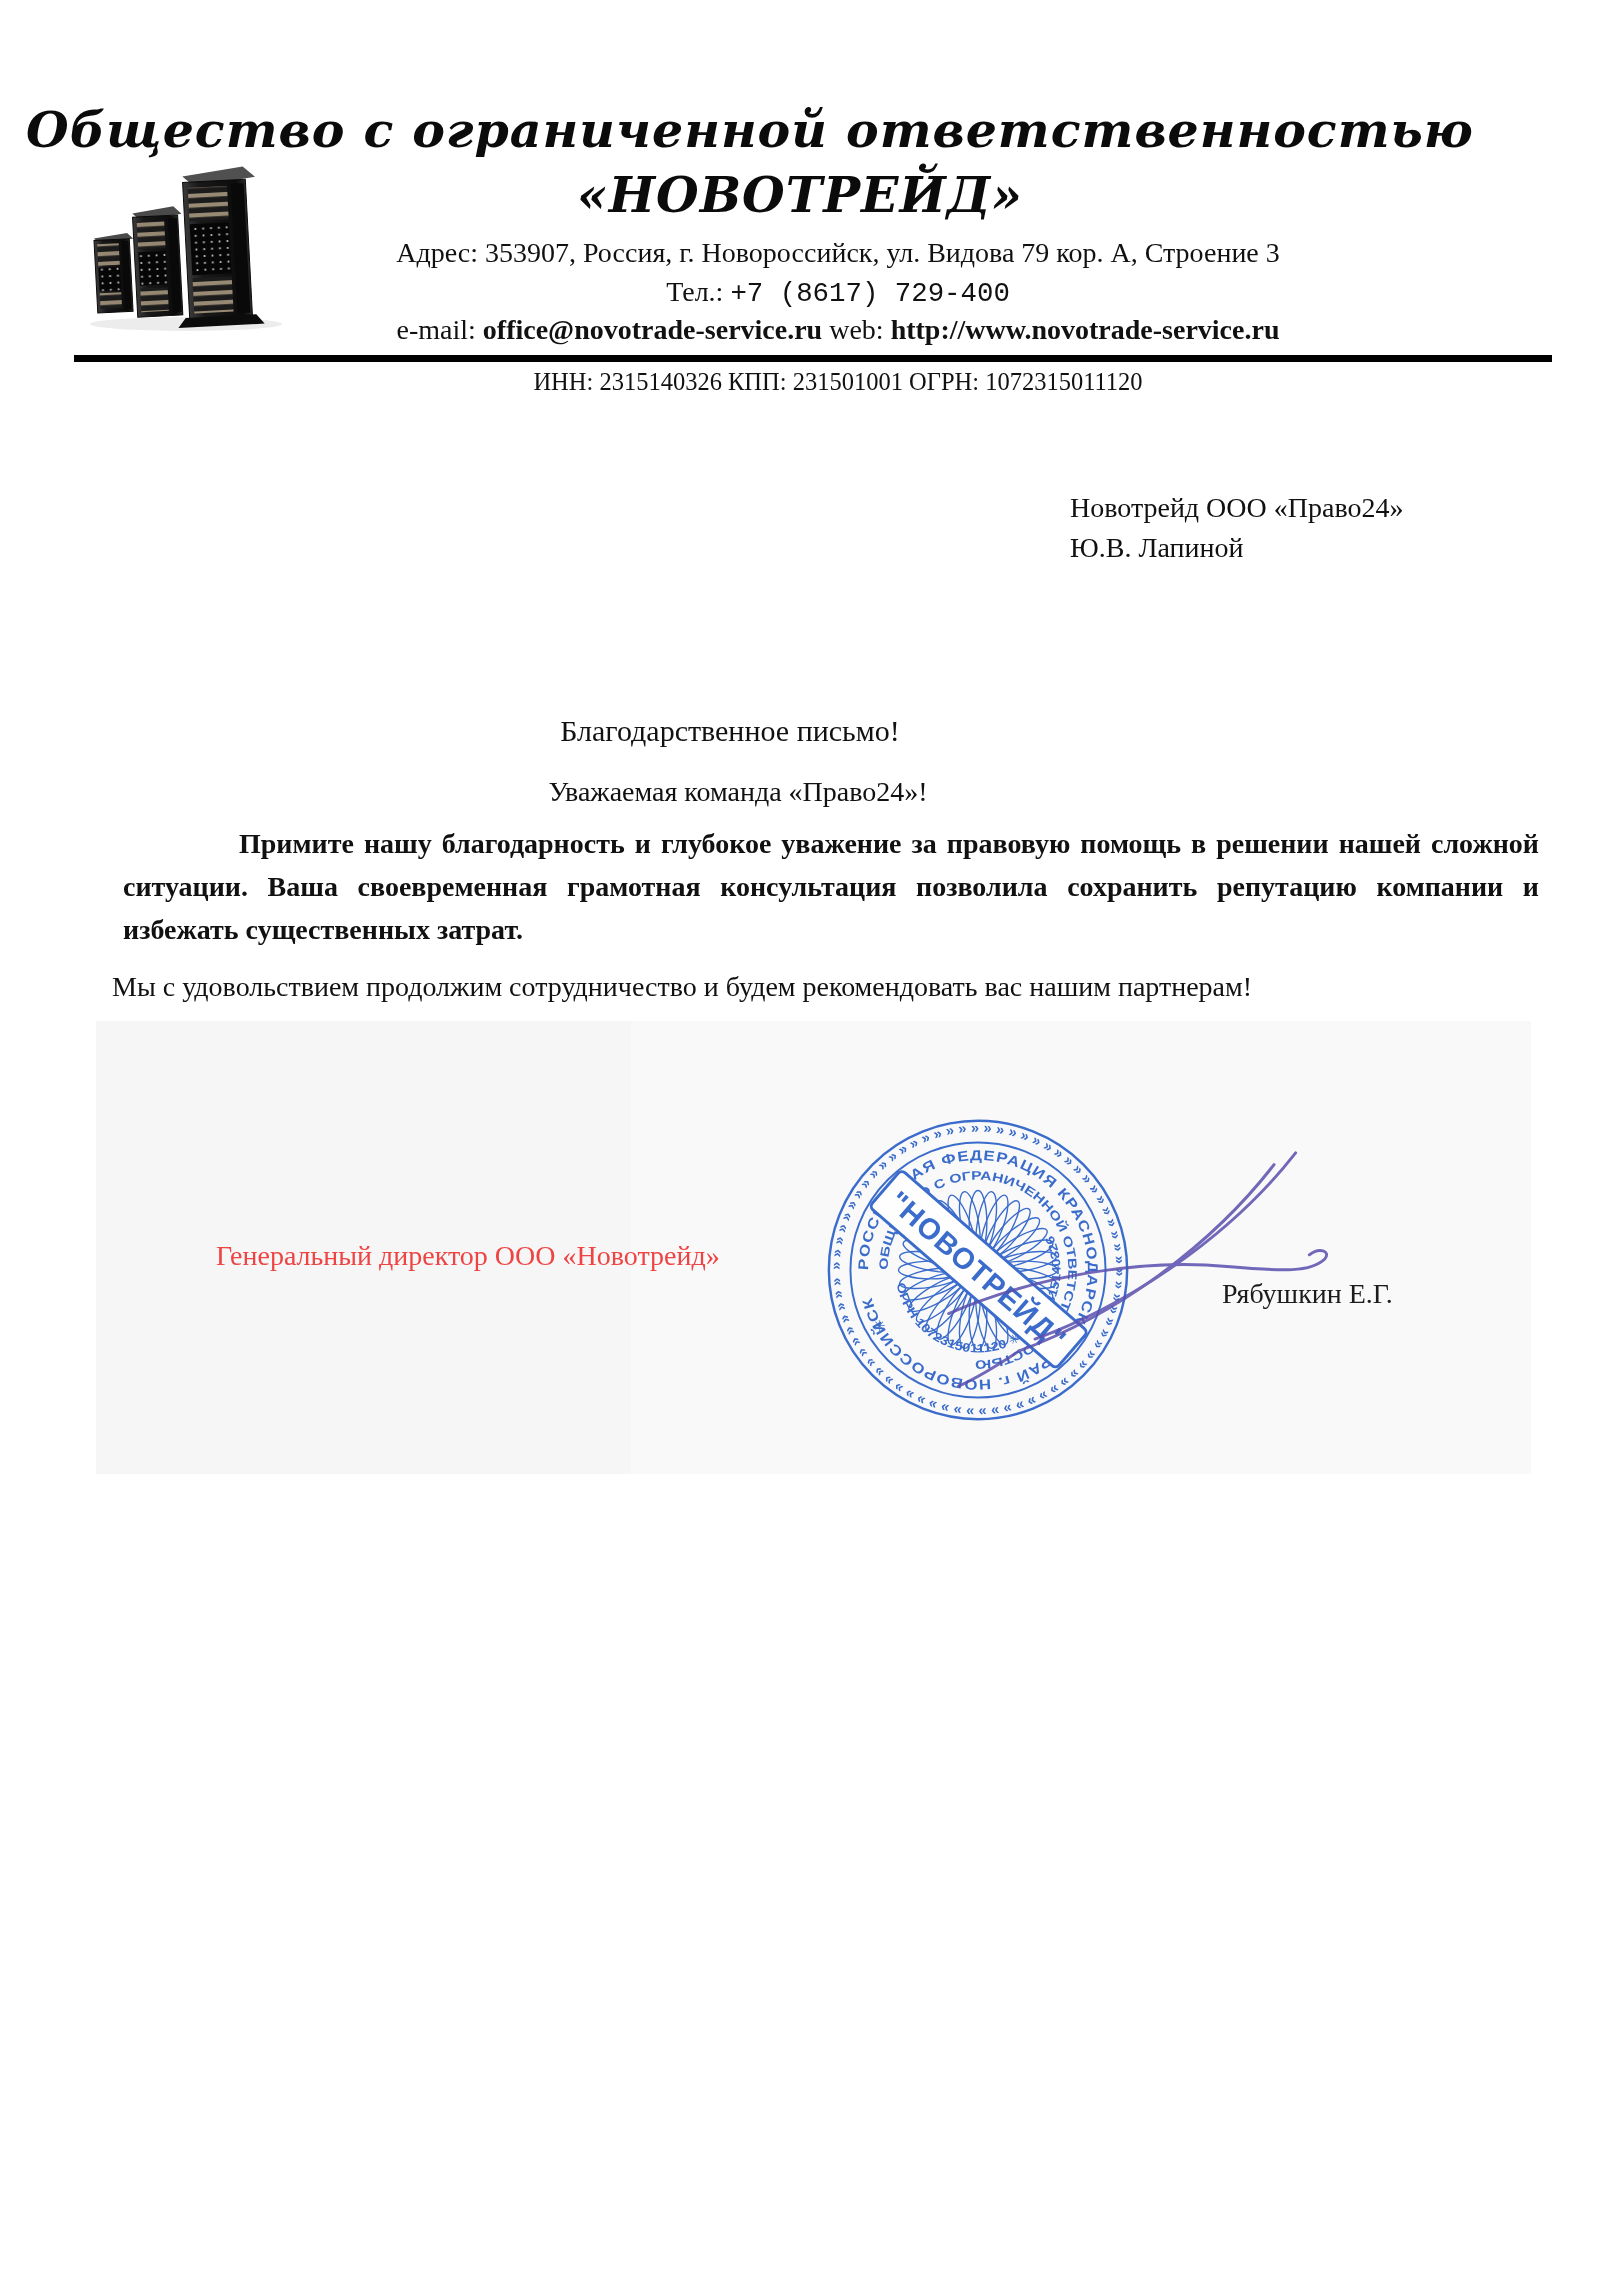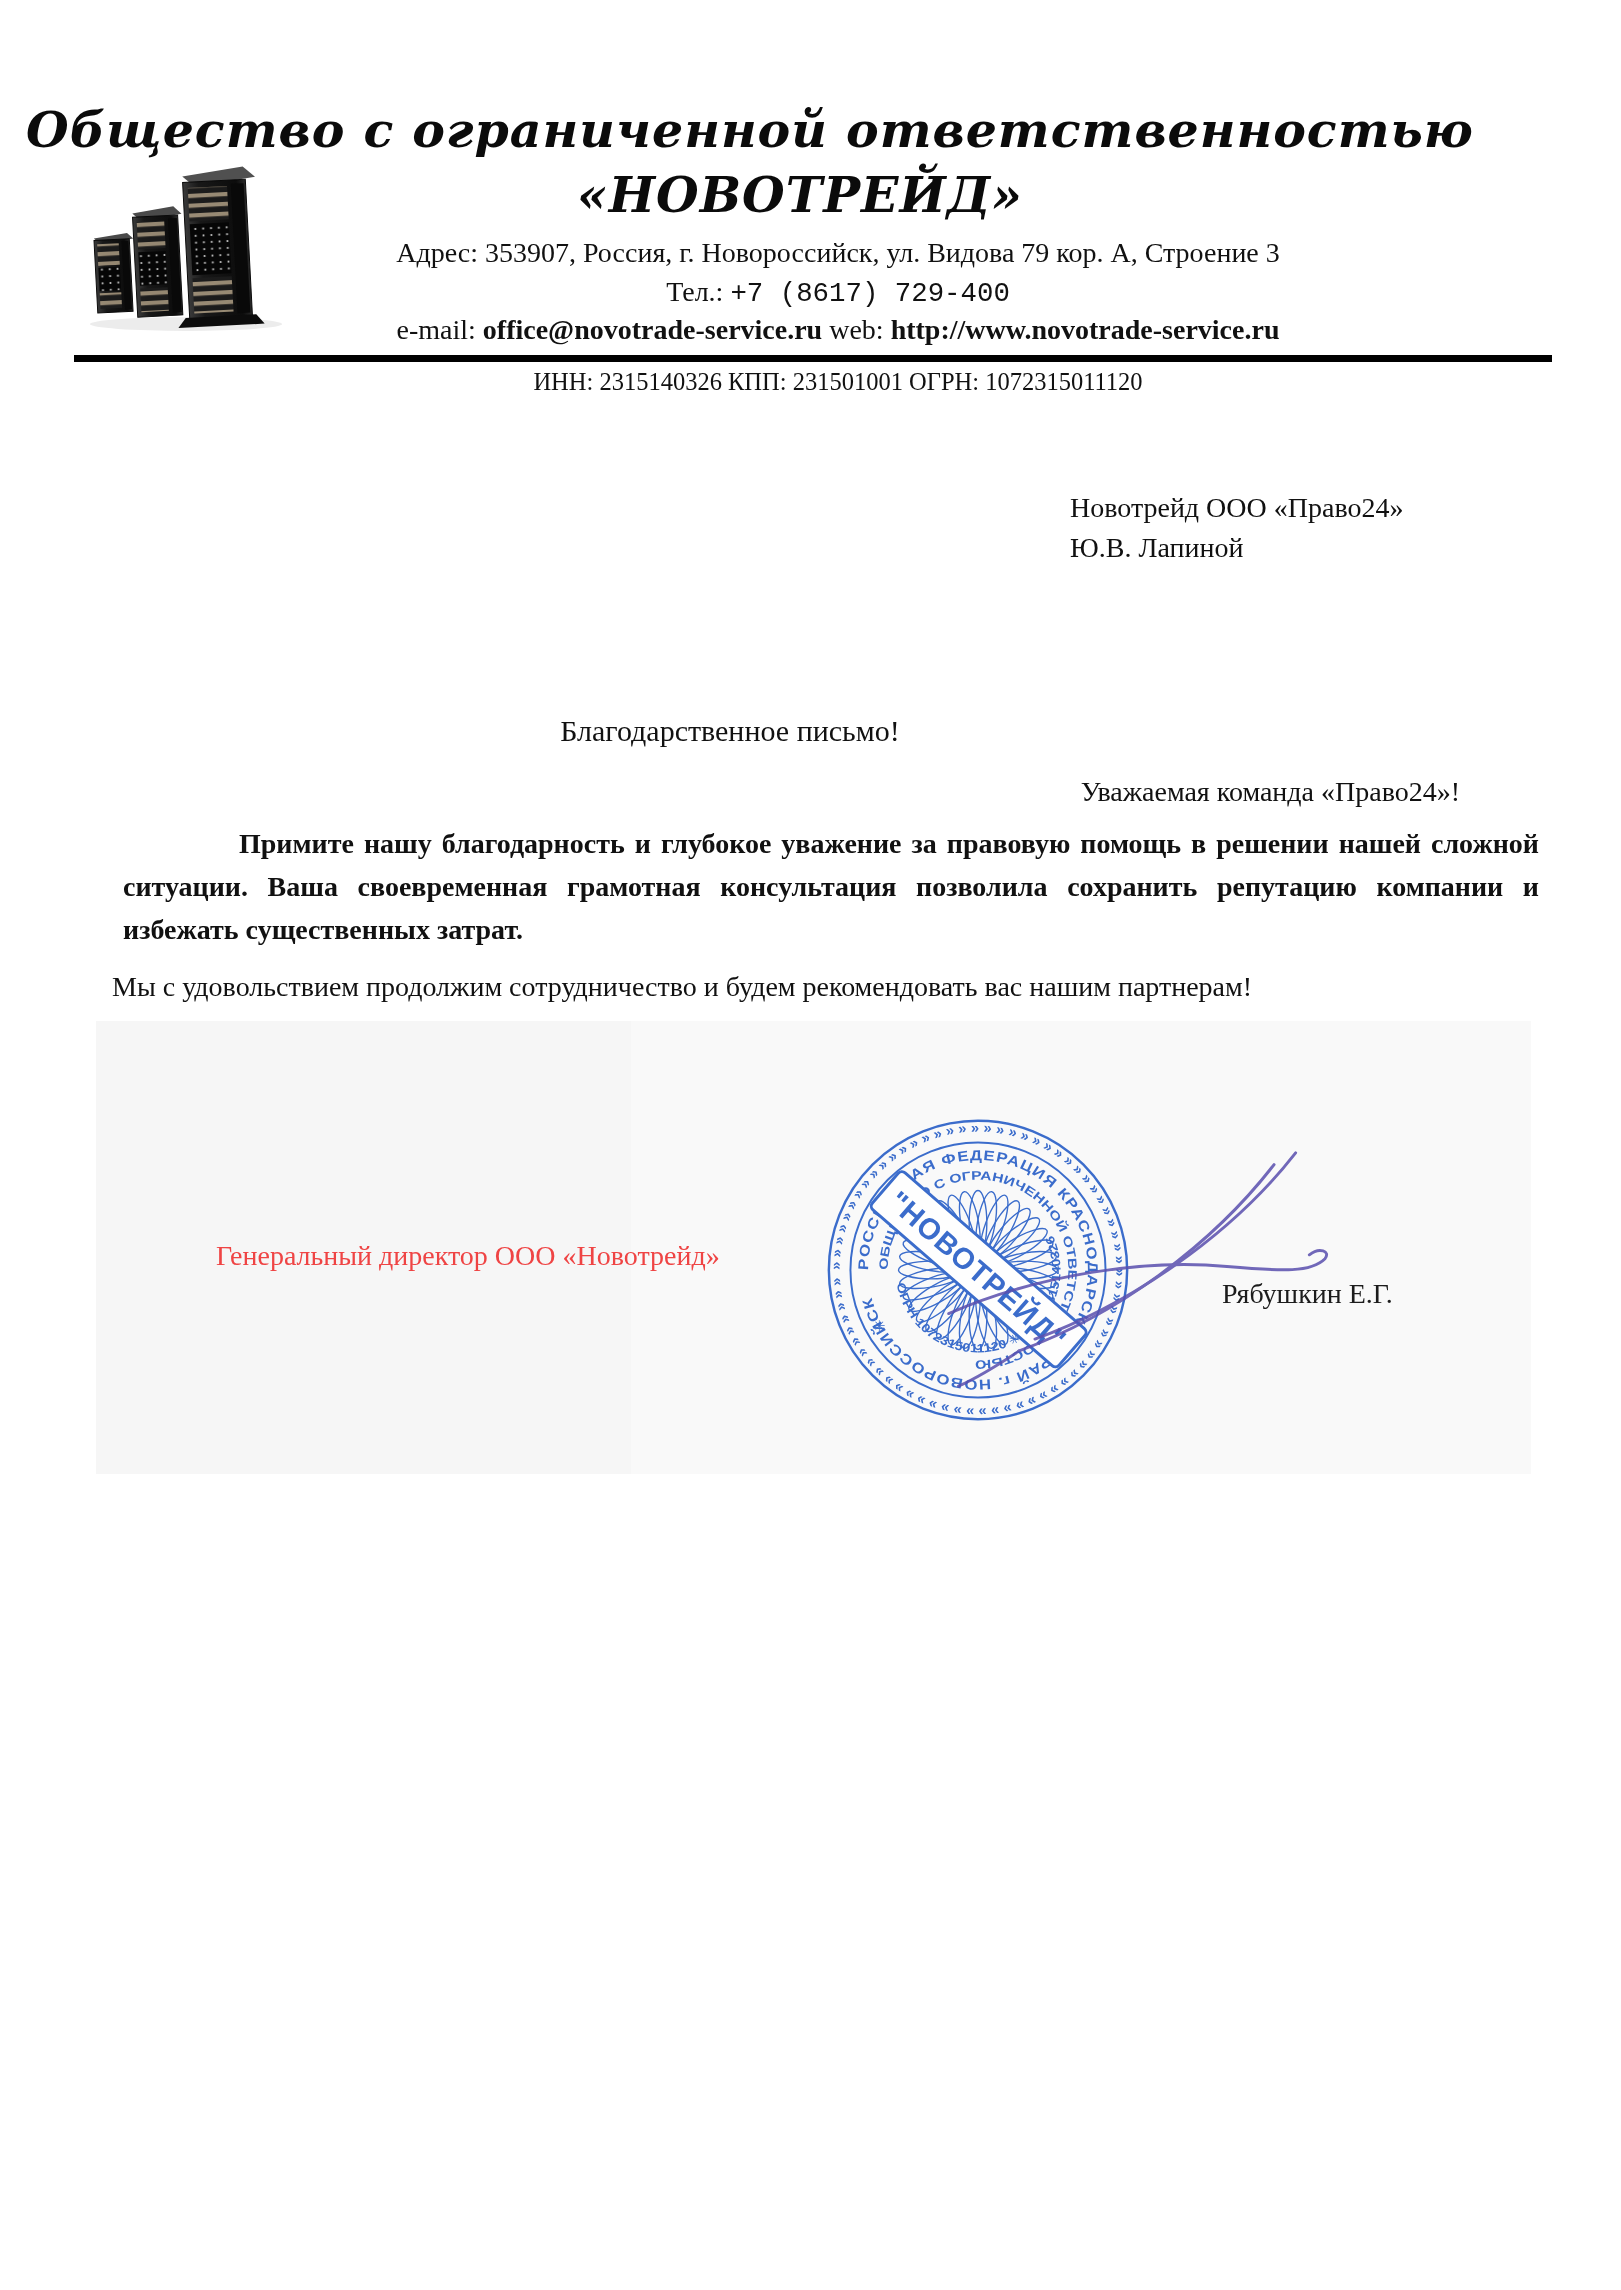--- a/index.html
+++ b/index.html
@@ -23,21 +23,21 @@
   .requisites{position:absolute;left:98px;top:367px;width:1480px;text-align:center;
               font-size:24.5px;line-height:29px;}
 
   .logo-box{position:absolute;left:84px;top:163px;width:208px;height:169px;}
 
   
   .recipient{position:absolute;left:1070px;top:488px;font-size:28px;line-height:40px;}
 
   
   .title{position:absolute;top:712px;left:0;width:1460px;text-align:center;font-size:30px;line-height:37px;}
-  .salutation{position:absolute;top:773px;left:0;width:1460px;text-align:right;font-size:28px;line-height:37px;}
+  .salutation{position:absolute;top:773px;left:0;width:1460px;text-align:center;font-size:28px;line-height:37px;padding-left:8px;}
   .para1{position:absolute;top:822px;left:123px;width:1416px;font-size:28px;line-height:43px;
          text-align:justify;text-indent:116px;font-weight:bold;}
   .para2{position:absolute;top:965px;left:112px;width:1416px;font-size:28px;line-height:43px;text-align:left;}
 
   
   .scan-bg{position:absolute;left:96px;top:1021px;width:1435px;height:453px;background:#f9f9f9;}
   .scan-bg .seam{position:absolute;left:0;top:0;width:535px;height:100%;background:#f6f6f6;}
   .sig-role{position:absolute;left:216px;top:1237px;font-size:28px;line-height:37px;color:#ef4444;}
   .sig-name{position:absolute;left:1222px;top:1275px;font-size:28px;line-height:37px;color:#1c1c1c;}
 

